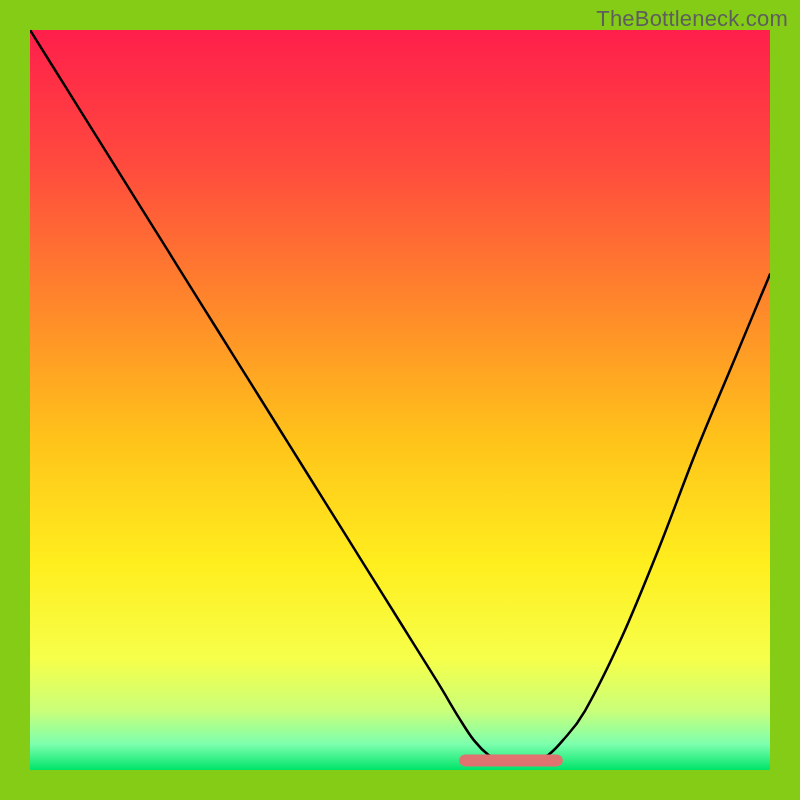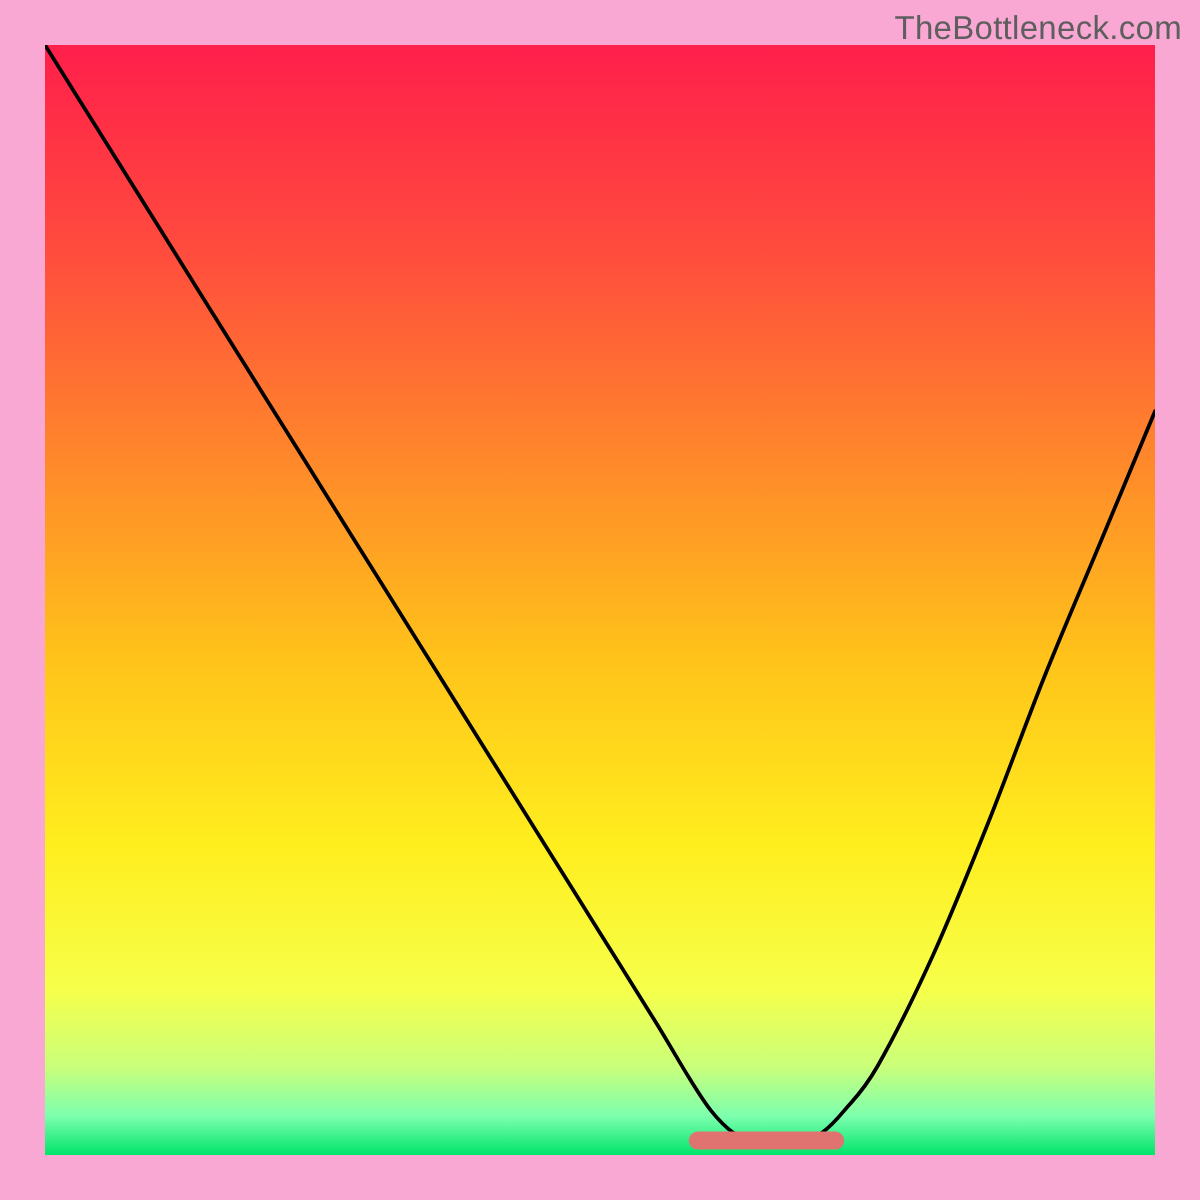--- a/index.html
+++ b/index.html
@@ -9,21 +9,21 @@
     height: 800px;
     background: #000;
     overflow: hidden;
   }
   .frame {
     position: absolute;
     left: 0;
     top: 0;
     width: 800px;
     height: 800px;
-    background: #f9a8d4;
+    background: #84cc16;
   }
   .plot {
     position: absolute;
     left: 30px;
     top: 30px;
     width: 740px;
     height: 740px;
     overflow: hidden;
   }
   .watermark {

